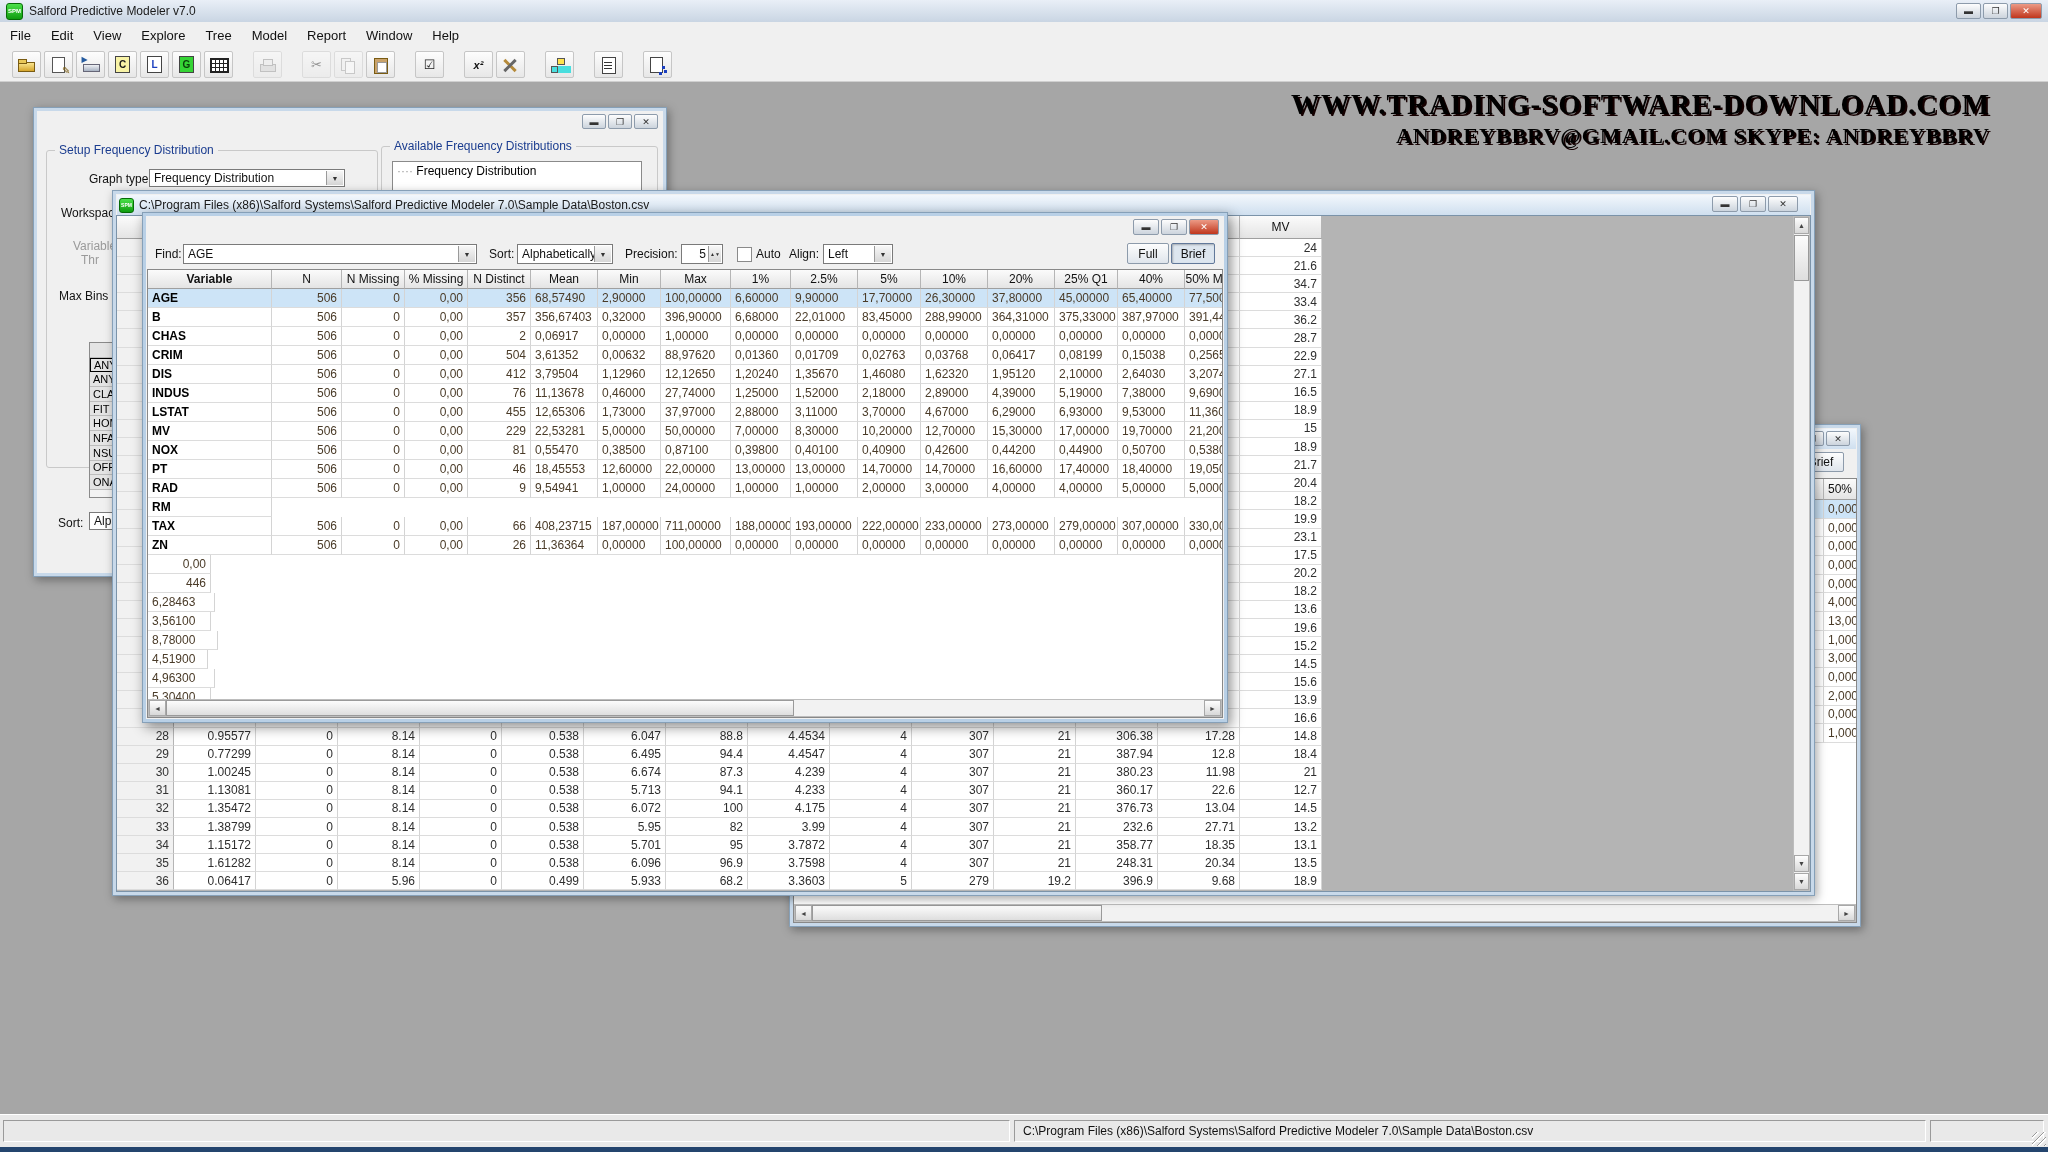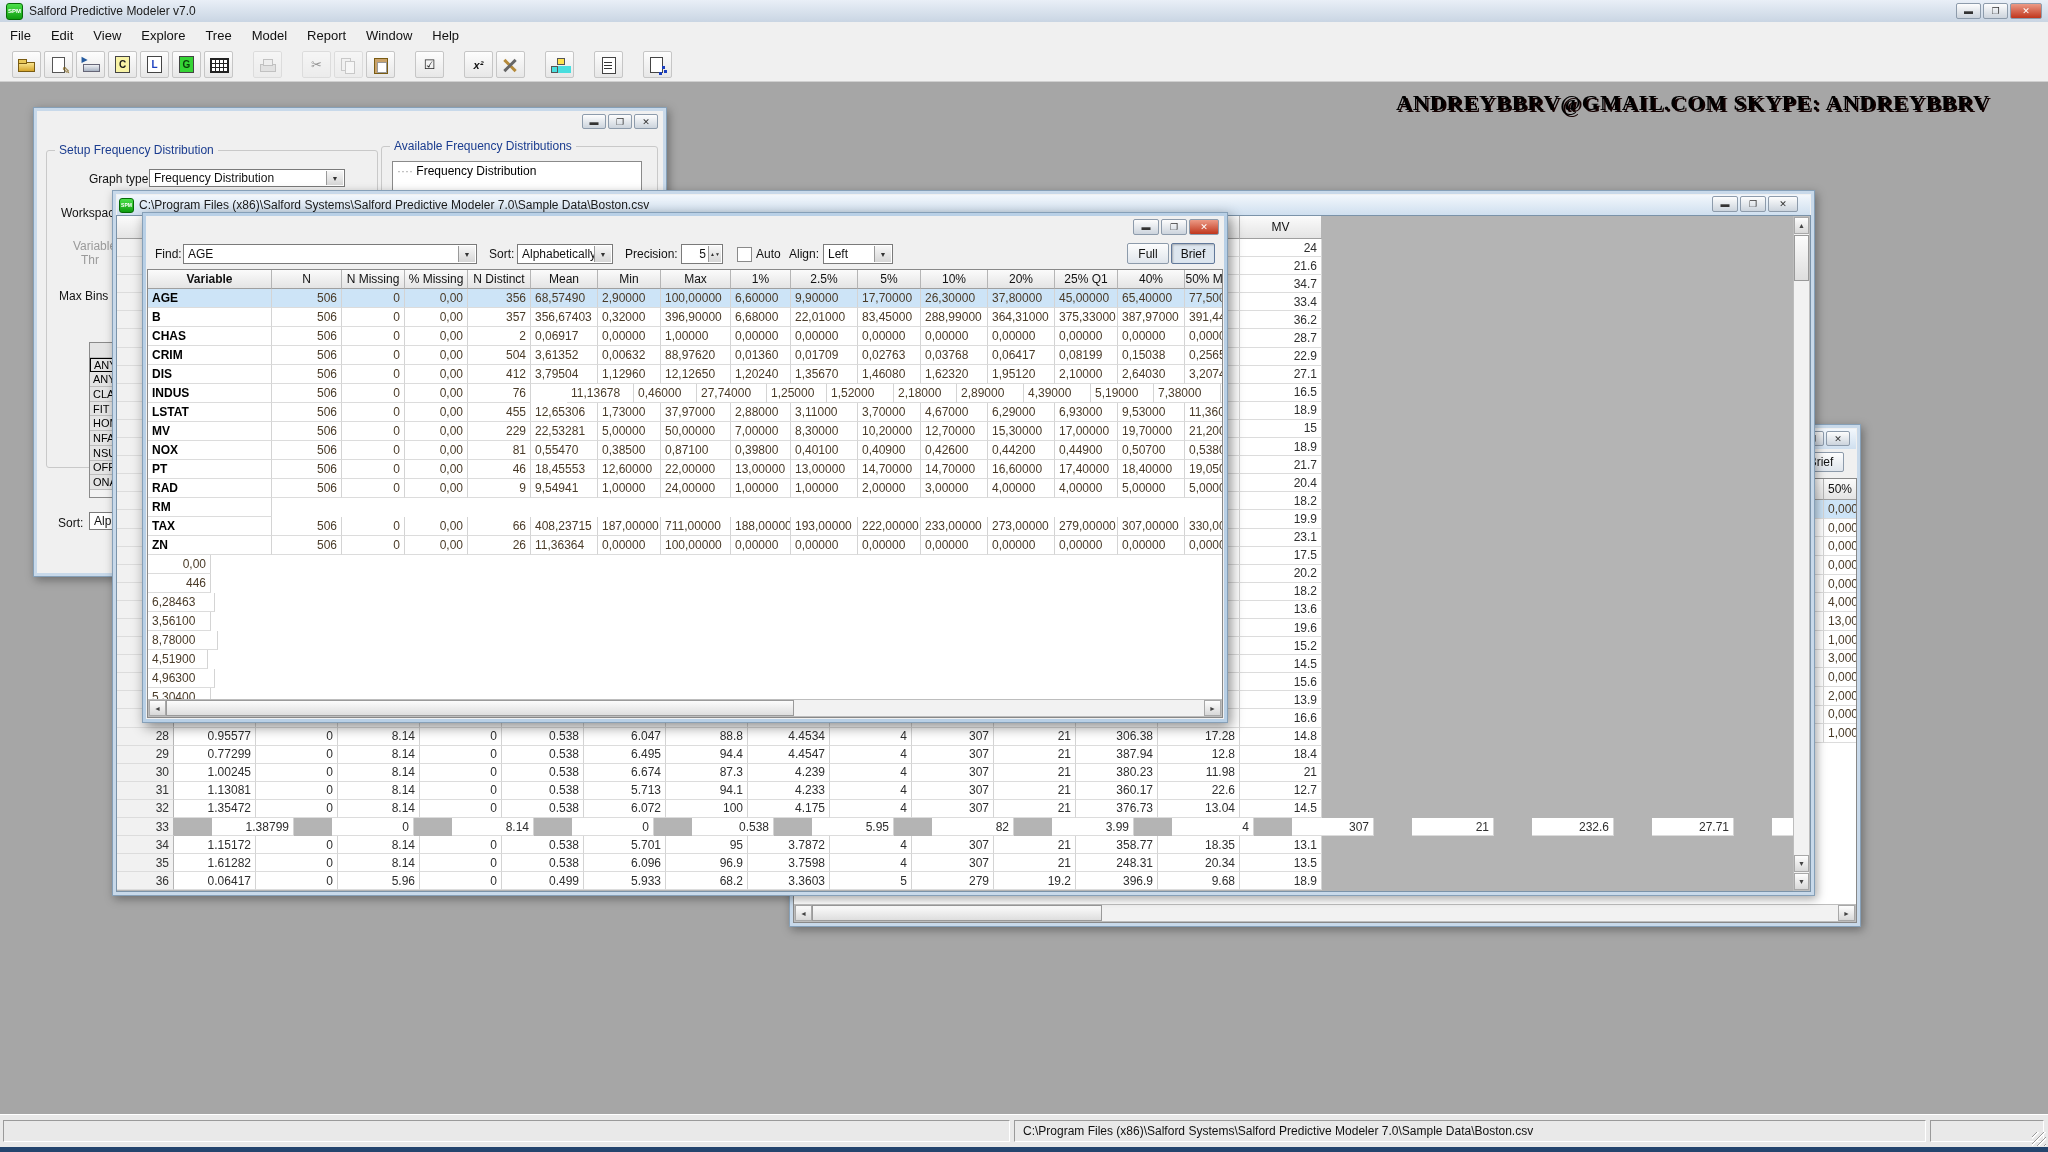--- a/index.html
+++ b/index.html
@@ -199,20 +199,21 @@
       <span class="ico ic-report"></span>
     </div>
     <div class="tb-sep"></div>
     <div class="tbtn">
       <span class="ico ic-translate"></span>
     </div>
   </div>
 <div class="abs" id="mdi" style="left:0;top:82px;width:2048px;height:1032px;background:#a6a6a6;"></div>
 
 <div class="abs" id="watermark">
+  <div id="wm1">WWW.TRADING-SOFTWARE-DOWNLOAD.COM</div>
   <div id="wm2">ANDREYBBRV@GMAIL.COM   SKYPE: ANDREYBBRV</div>
 </div>
 
 <div class="win" id="gc-win" style="left:33px;top:107px;width:634px;height:470px;z-index:10;">
   <span class="winbtns" style="right:8px;top:6px;z-index:2;">
     <span class="wbtn" style="width:24px;height:15px;">▬</span>
     <span class="wbtn" style="width:24px;height:15px;">❐</span>
     <span class="wbtn" style="width:24px;height:15px;">✕</span>
   </span>
   <div class="gbox" style="left:12px;top:42px;width:330px;height:316px;">
@@ -895,21 +896,21 @@
           <div class="cell num" style="width: 82px;">6.072</div>
           <div class="cell num" style="width: 82px;">100</div>
           <div class="cell num" style="width: 82px;">4.175</div>
           <div class="cell num" style="width: 82px;">4</div>
           <div class="cell num" style="width: 82px;">307</div>
           <div class="cell num" style="width: 82px;">21</div>
           <div class="cell num" style="width: 82px;">376.73</div>
           <div class="cell num" style="width: 82px;">13.04</div>
           <div class="cell num" style="width: 82px;">14.5</div>
         </div>
-        <div class="grow" style="height: 18.1px; gap: 38px;">
+        <div class="grow" style="height: 18.1px;">
           <div class="cell rowhead" style="width: 57px;">33</div>
           <div class="cell num" style="width: 82px;">1.38799</div>
           <div class="cell num" style="width: 82px;">0</div>
           <div class="cell num" style="width: 82px;">8.14</div>
           <div class="cell num" style="width: 82px;">0</div>
           <div class="cell num" style="width: 82px;">0.538</div>
           <div class="cell num" style="width: 82px;">5.95</div>
           <div class="cell num" style="width: 82px;">82</div>
           <div class="cell num" style="width: 82px;">3.99</div>
           <div class="cell num" style="width: 82px;">4</div>
@@ -1121,21 +1122,21 @@
           <div class="cell" style="width: 63px;">2,10000</div>
           <div class="cell" style="width: 67px;">2,64030</div>
           <div class="cell" style="width: 46px;">3,2074</div>
         </div>
         <div class="grow srow" style="height: 19px;">
           <div class="cell vname" style="width: 124px;">INDUS</div>
           <div class="cell num" style="width: 70px;">506</div>
           <div class="cell num" style="width: 63px;">0</div>
           <div class="cell num" style="width: 63px;">0,00</div>
           <div class="cell num" style="width: 63px;">76</div>
-          <div class="cell" style="width: 67px; margin-left: 36px;">11,13678</div>
+          <div class="cell" style="width: 67px;">11,13678</div>
           <div class="cell" style="width: 63px;">0,46000</div>
           <div class="cell" style="width: 70px;">27,74000</div>
           <div class="cell" style="width: 60px;">1,25000</div>
           <div class="cell" style="width: 67px;">1,52000</div>
           <div class="cell" style="width: 63px;">2,18000</div>
           <div class="cell" style="width: 67px;">2,89000</div>
           <div class="cell" style="width: 67px;">4,39000</div>
           <div class="cell" style="width: 63px;">5,19000</div>
           <div class="cell" style="width: 67px;">7,38000</div>
           <div class="cell" style="width: 46px;">9,6900</div>

